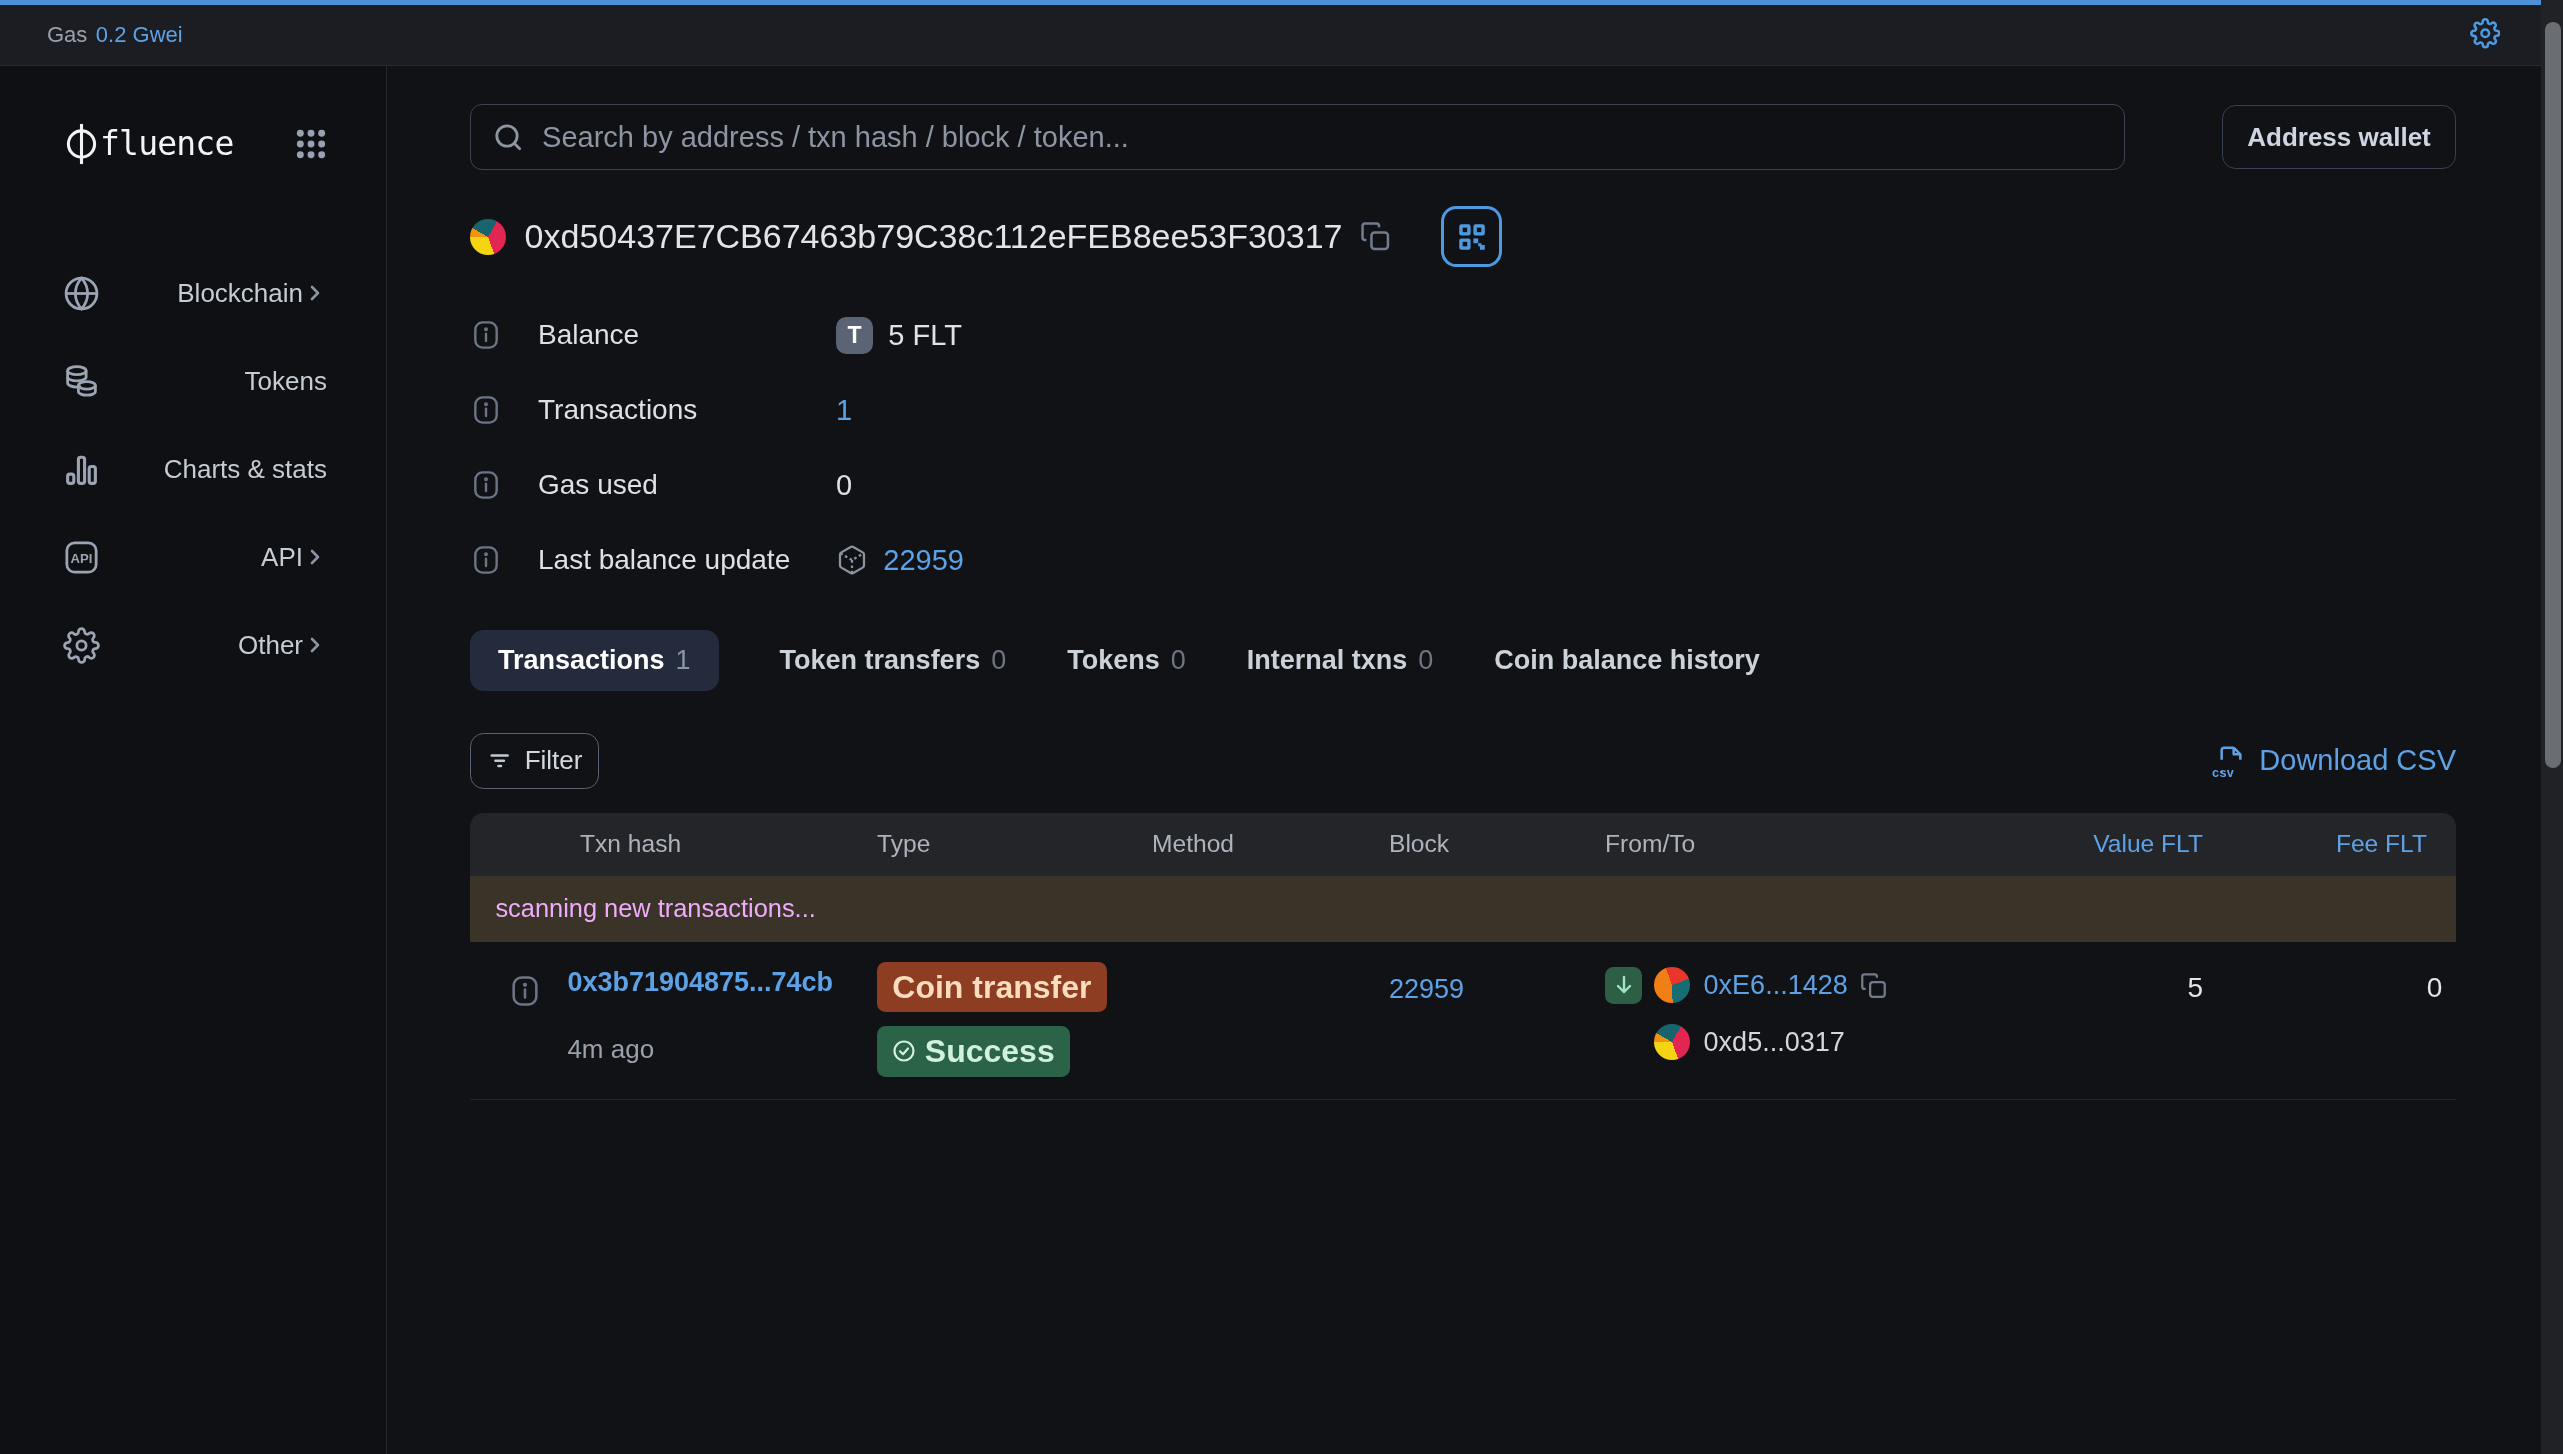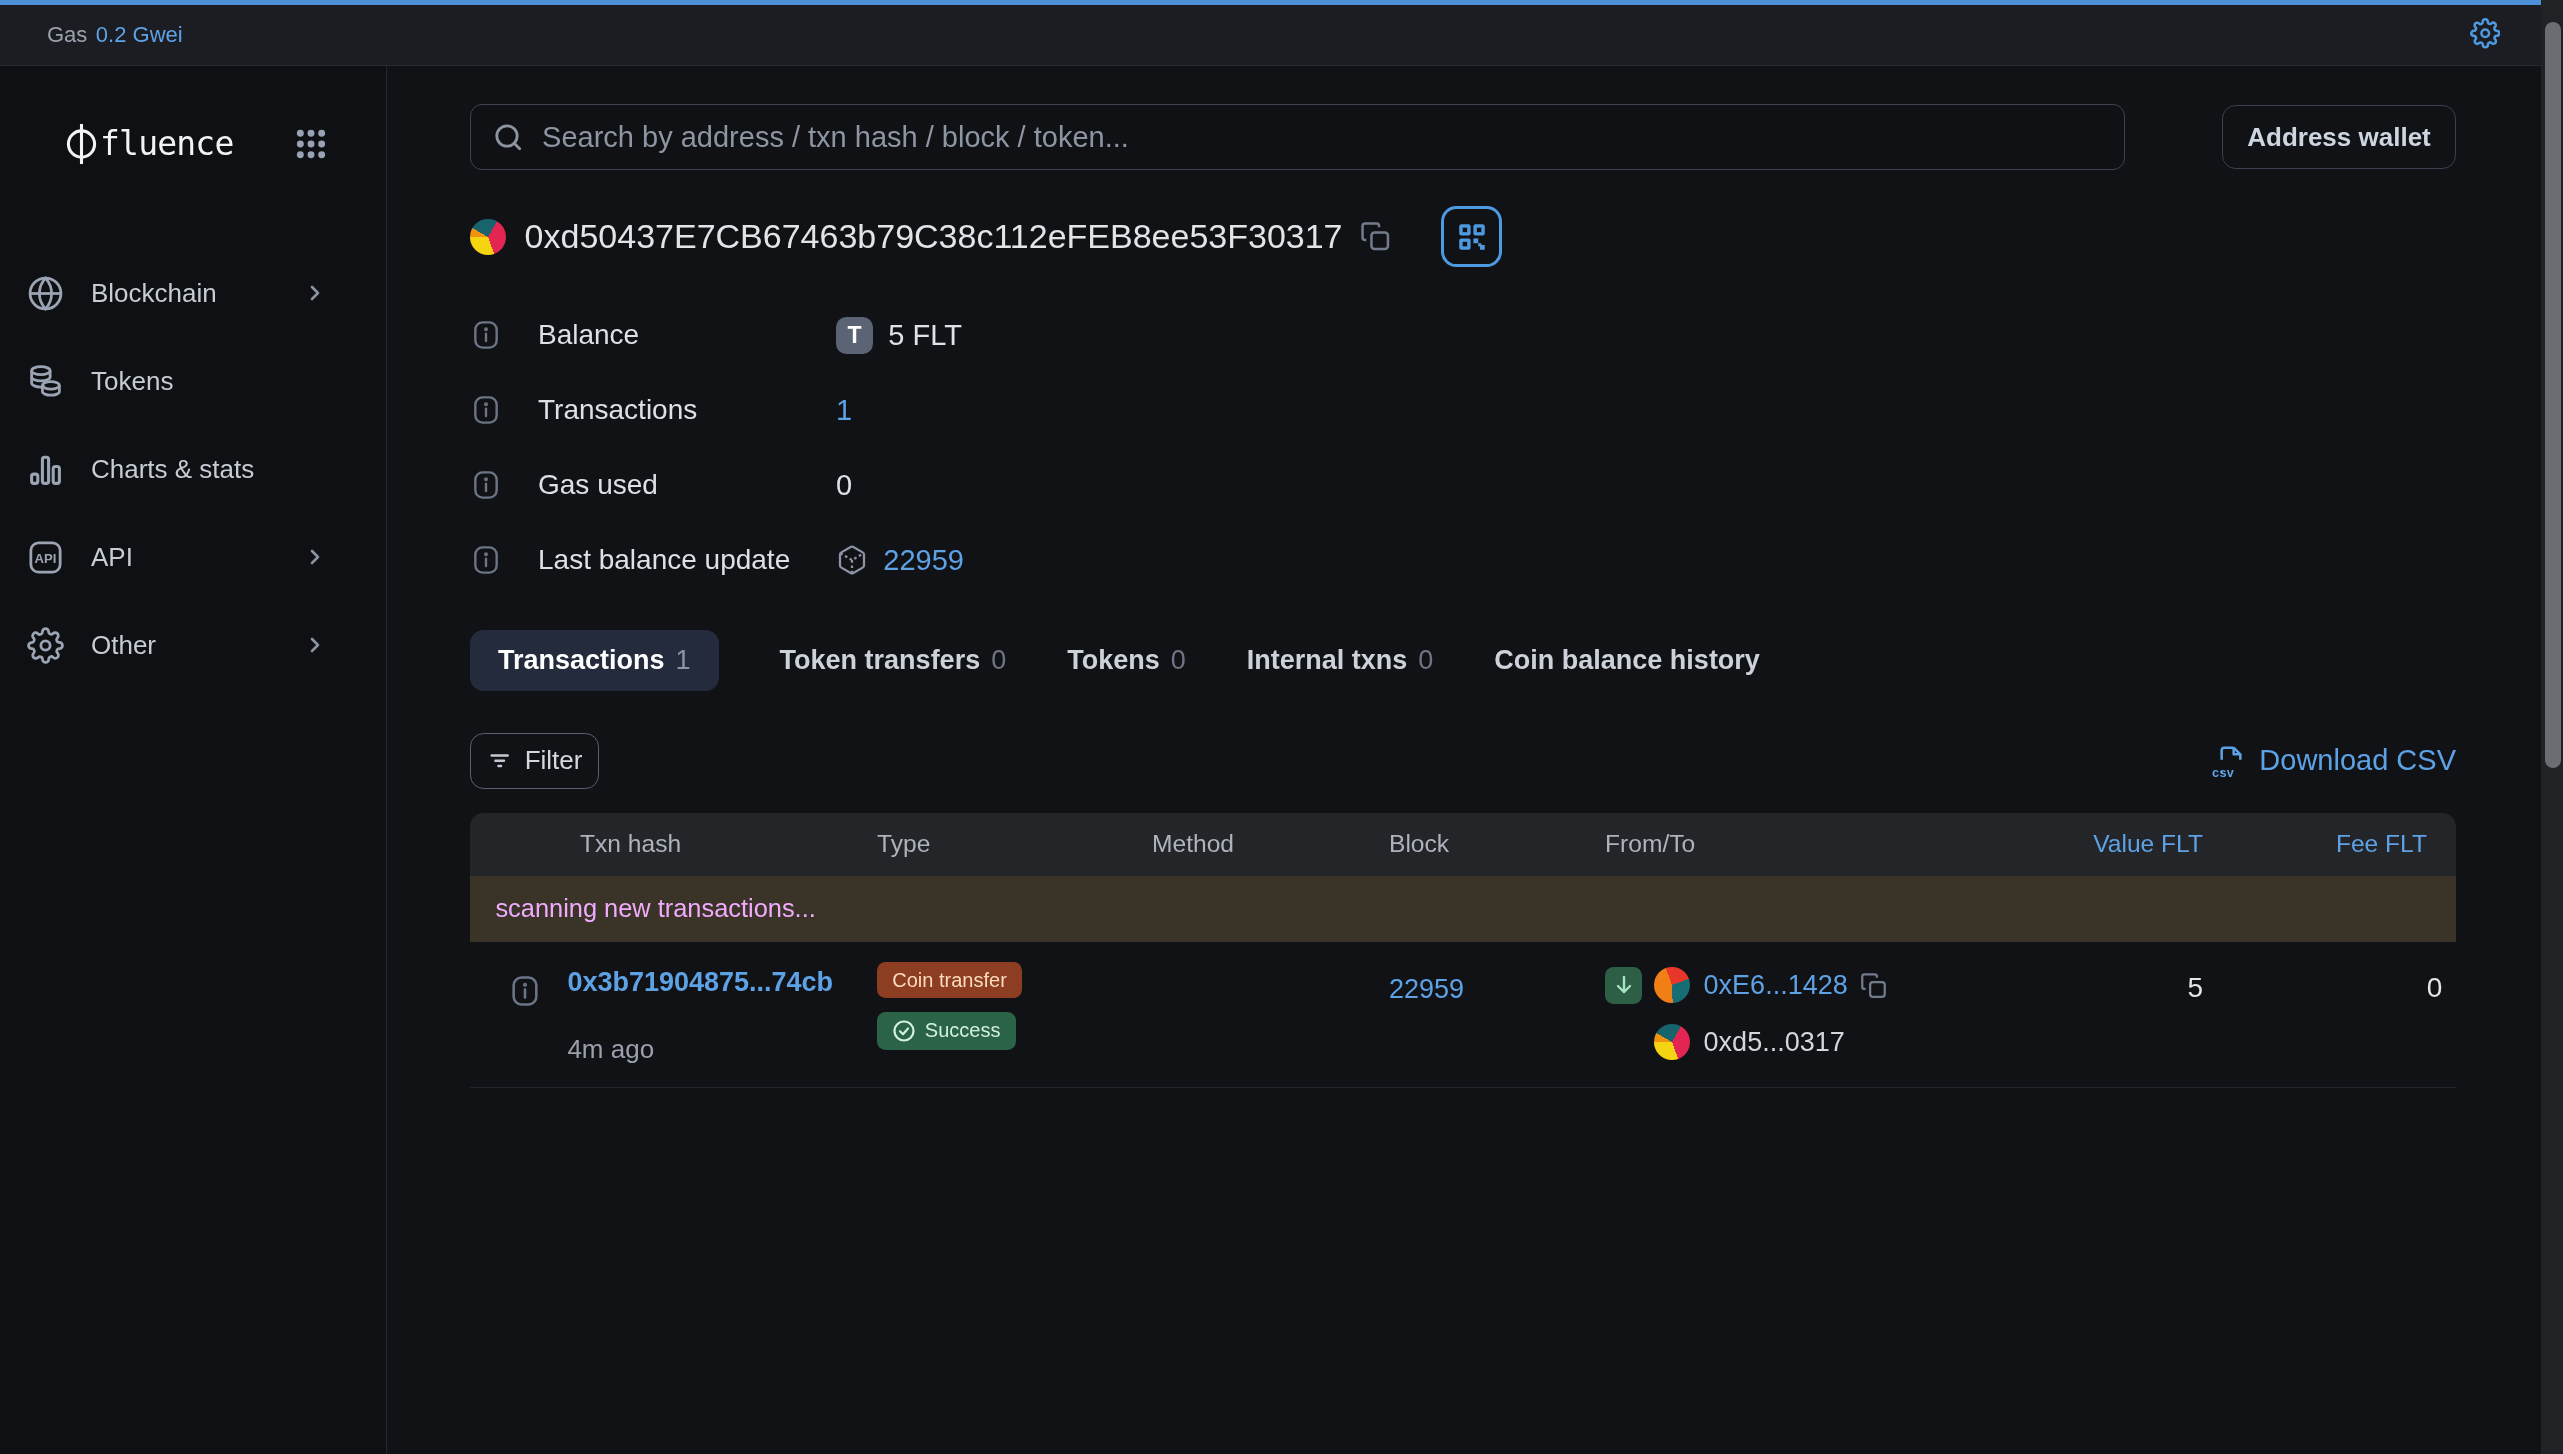--- a/index.html
+++ b/index.html
@@ -29,22 +29,22 @@
   .sidebar {
     width:387px; background:#0f1014; border-right:1.7px solid #26272c;
     flex-shrink:0; padding-top:42px;
   }
   .logo-row { display:flex; align-items:center; justify-content:space-between; padding:0 59px 0 63px; height:71px; }
   .logo { display:flex; align-items:center; color:#f2f3f5; }
   .logo-text { font-family:"DejaVu Sans Mono", monospace; font-size:33px; font-weight:500; letter-spacing:-0.8px; }
   .apps-grid { color:#98a2b3; background:none; border:none; cursor:pointer; }
   .nav { margin-top:70px; }
   .nav-item {
-    display:flex; align-items:center; height:88px; padding:0 59px 0 27px;
-    color:#c6ccd4; font-size:26px; cursor:pointer;
+    display:flex; align-items:center; height:88px; padding:0 59px 0 63px;
+    color:#c6ccd4; font-size:26px; cursor:pointer;text-align:right;
   }
   .nav-icon { width:37px; color:#9ba4b2; margin-right:27px; flex-shrink:0; }
   .nav-label { flex:1; }
   .nav-chevron { color:#8b94a3; }
 
   
   .main { flex:1; padding:38px 0 0 83px; position:relative; }
   .content { width:1986px; }
 
   .search-row { display:flex; align-items:center; }
@@ -128,21 +128,21 @@
     height:66px; background:#3a3428; color:#f0abfc; font-size:25.4px;
     display:flex; align-items:center; padding-left:25.4px;text-align:right;
   }
   .tx-row { border-bottom:1.7px solid #232429; padding-bottom:22px; }
   .td-hash { padding:25.4px 0 0 38px; display:flex; }
   .tx-info-icon { color:#6b7586; margin-top:6.8px; flex-shrink:0; }
   .hash-stack { margin-left:25.4px; }
   .tx-hash { font-size:27px; font-weight:700; display:block; }
   .tx-age { margin-top:36px; font-size:26px; color:#9aa1ac; }
   .td-type { padding-top:20.3px; }
-  .badge { display:inline-flex; align-items:center; gap:8.5px; font-size:20px; padding:6.8px 15.3px; border-radius:8.5px; }
+  .badge { display:inline-flex; align-items:center; gap:8.5px; font-size:32px; padding:6.8px 15.3px; border-radius:8.5px;font-weight:bold; }
   .badge-type { background:#8c3d22; color:#fcdcbe; }
   .badge-status { background:#2b6349; color:#d2f0de; margin-top:13.6px; display:inline-flex; }
   .badge-col { display:flex; flex-direction:column; align-items:flex-start; }
   .td-block { padding-top:32px; font-size:27px; }
   .td-fromto { padding-top:25.4px; }
   .ft-line { display:flex; align-items:center; }
   .in-arrow {
     width:37px; height:37px; border-radius:8.5px; background:#2c5f46; color:#a6e3c0;
     display:flex; align-items:center; justify-content:center; margin-right:12px; flex-shrink:0;
   }

